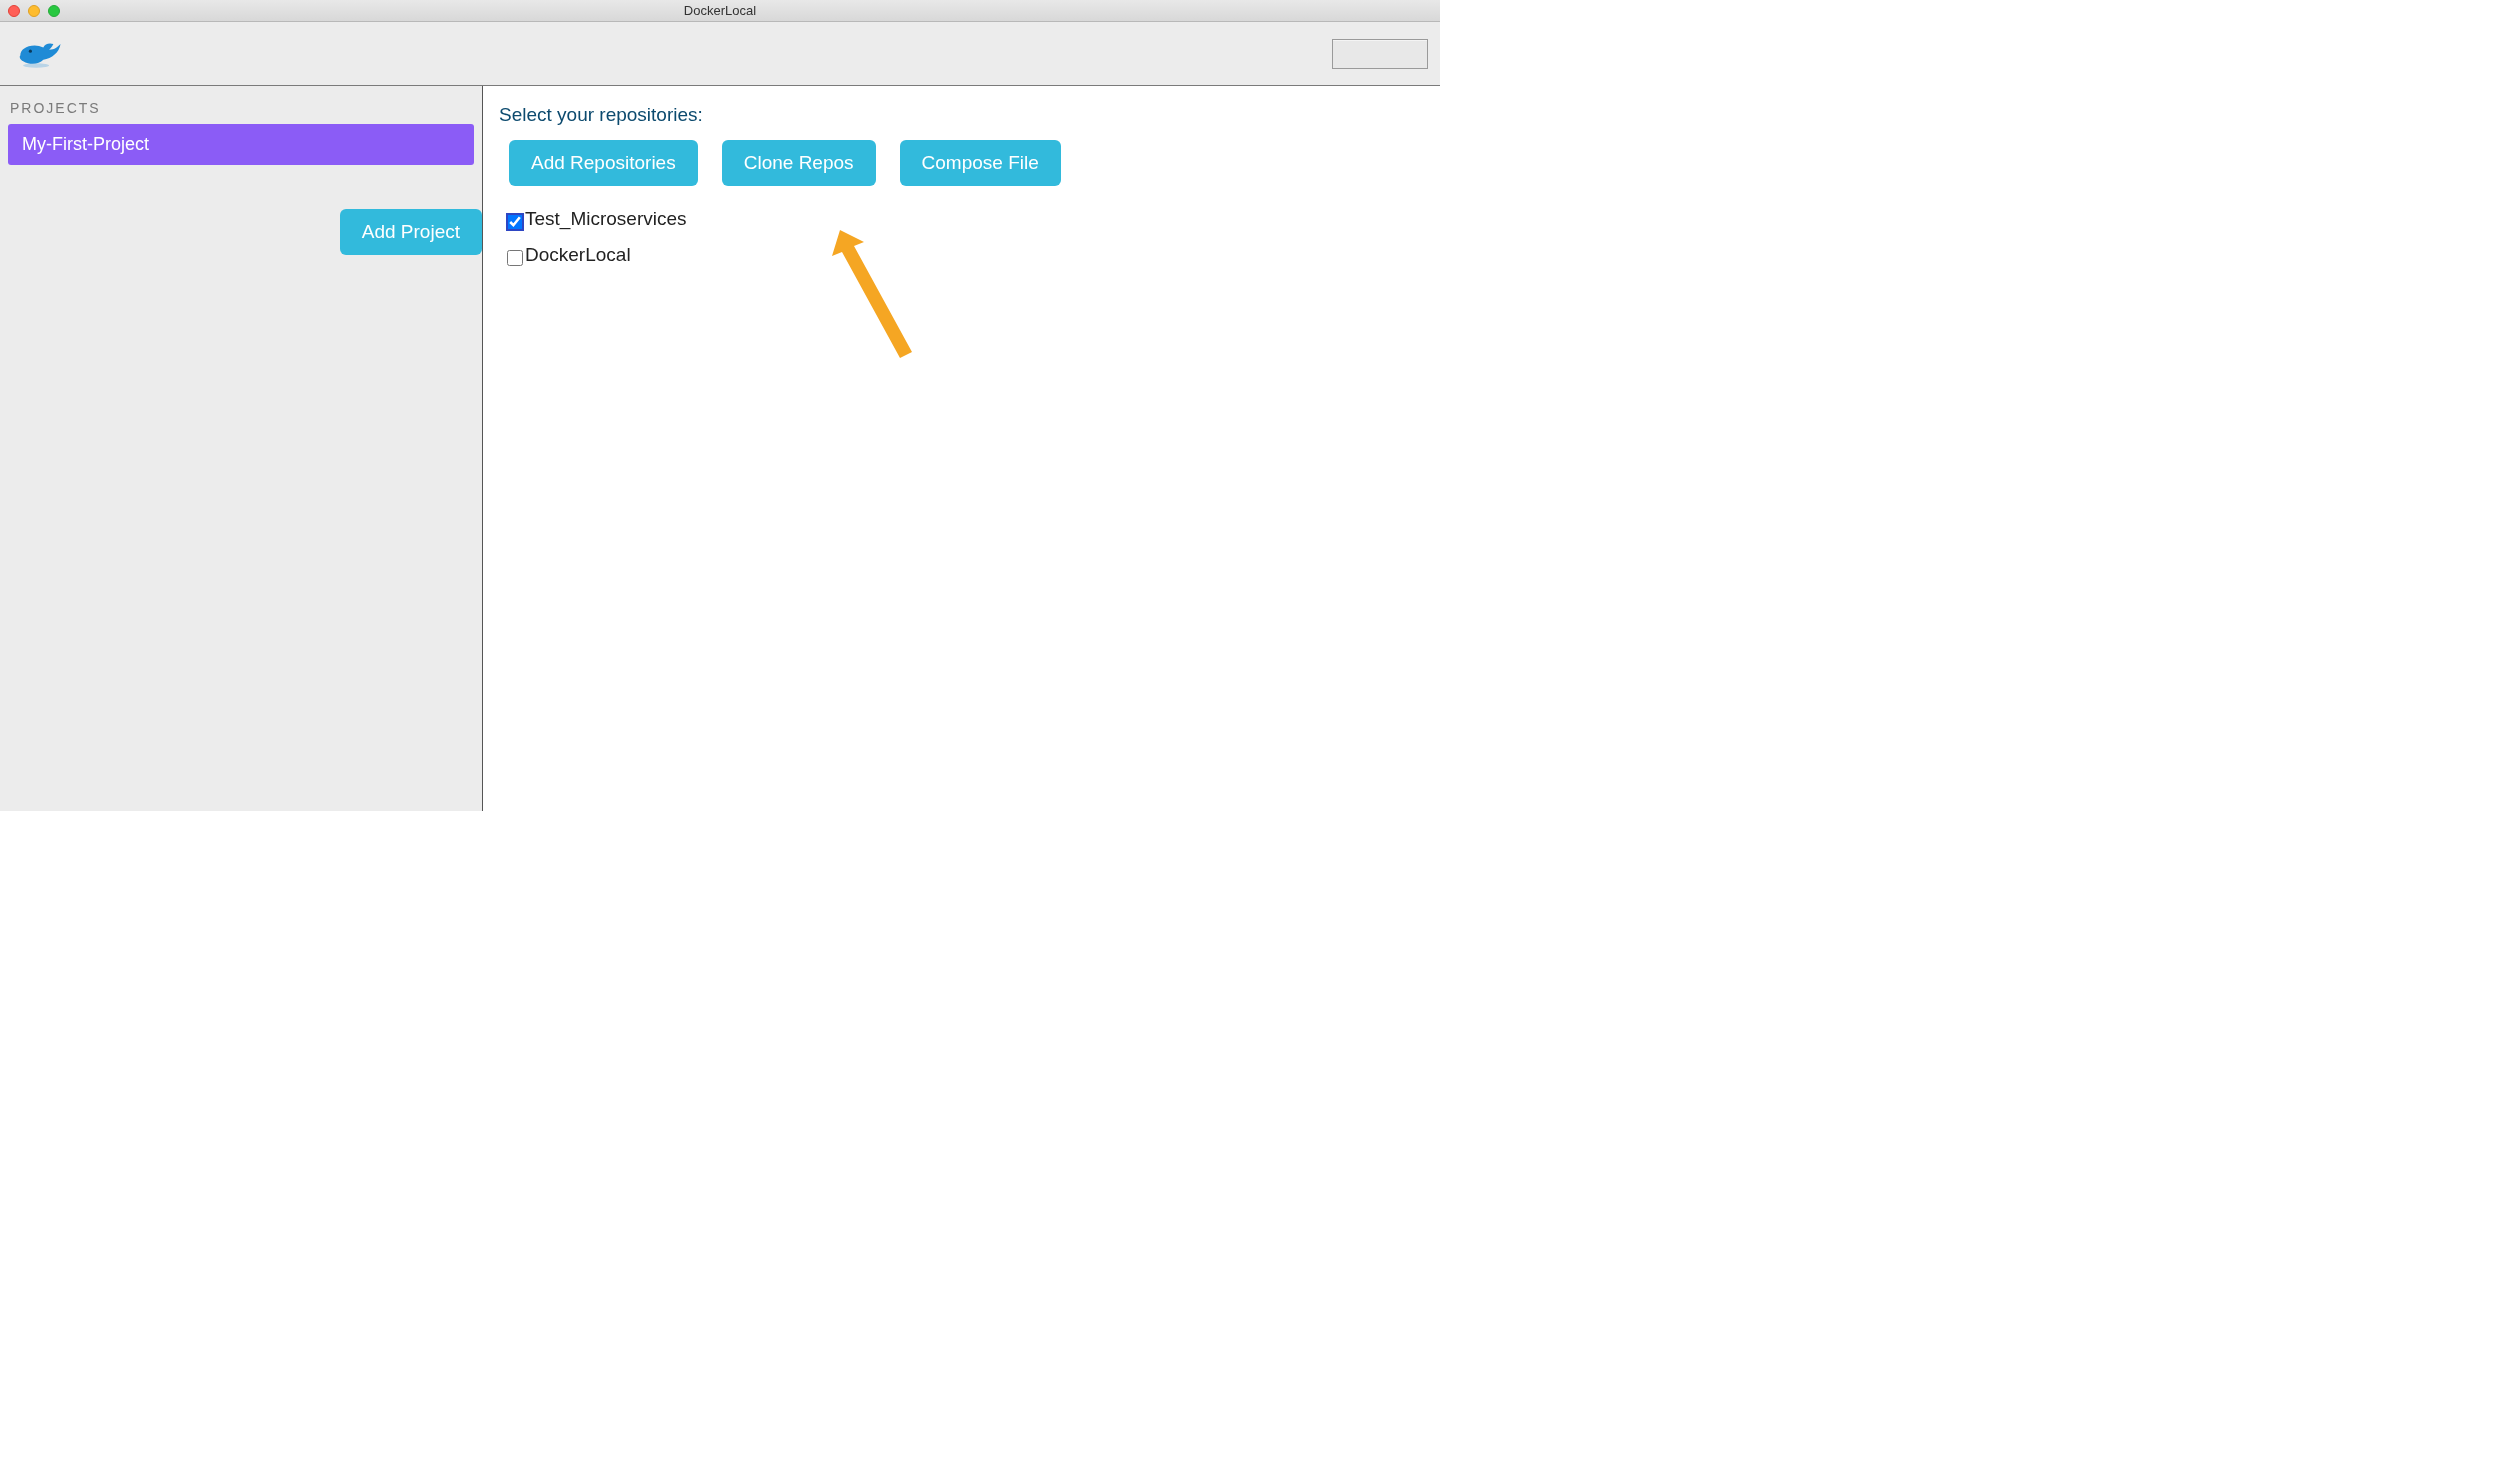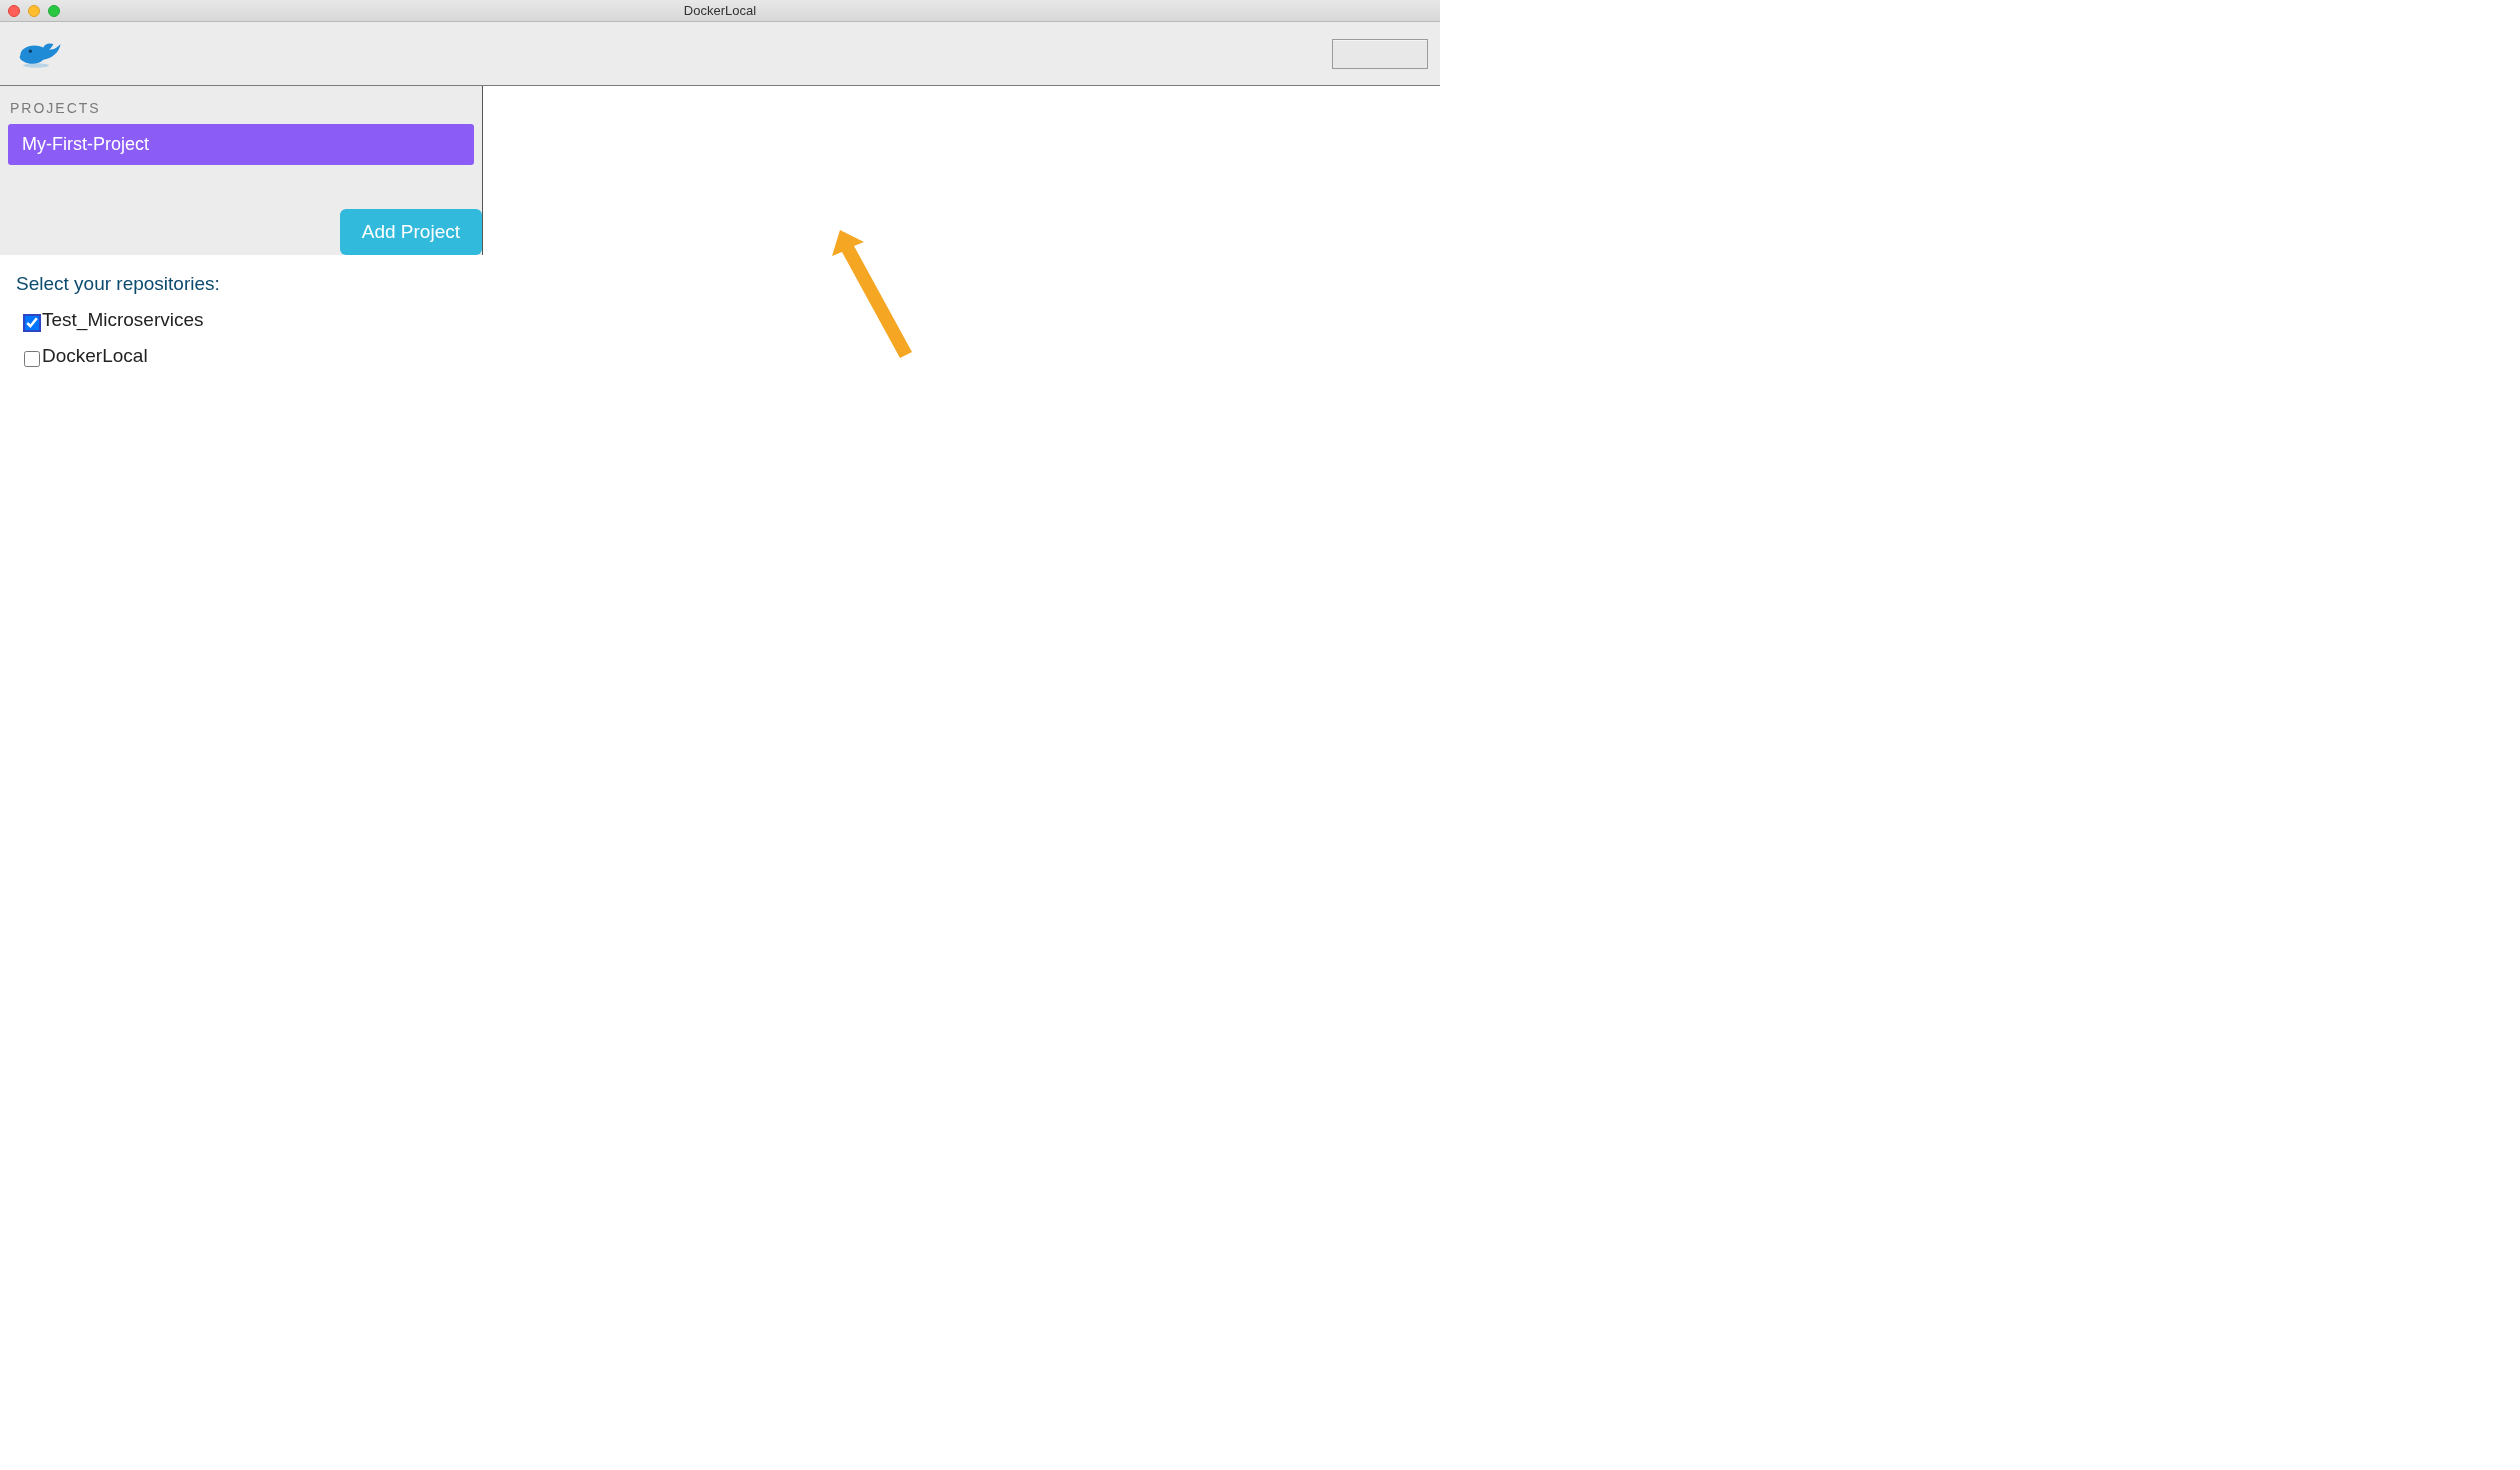--- a/index.html
+++ b/index.html
@@ -65,21 +65,20 @@
     .toolbar-button-placeholder {
       width: 96px;
       height: 30px;
       background: #e8e8e8;
       border: 1px solid #9a9a9a;
       box-shadow: inset 0 1px 0 rgba(255,255,255,0.5);
     }
     .body-wrap {
       display: flex;
       height: calc(100% - 22px - 64px);
-      flex-direction: column;
     }
     .sidebar {
       width: 483px;
       background: #ececec;
       border-right: 1px solid #555;
       padding-top: 14px;
     }
     .sidebar-heading {
       font-size: 14px;
       letter-spacing: 2px;
@@ -190,20 +189,25 @@
     </div>
 
     <div class="add-project-wrap">
       <button class="btn">Add Project</button>
     </div>
   </aside>
 
   <main class="main">
     <div class="main-heading">Select your repositories:</div>
 
+    <div class="action-row">
+      <button class="btn">Add Repositories</button>
+      <button class="btn">Clone Repos</button>
+      <button class="btn">Compose File</button>
+    </div>
 
     <div class="repo-list">
       <label class="repo-item checked-highlight">
         <input type="checkbox" checked="" style="">
         <span>Test_Microservices</span>
       </label>
       <label class="repo-item">
         <input type="checkbox" style="">
         <span>DockerLocal</span>
       </label>

